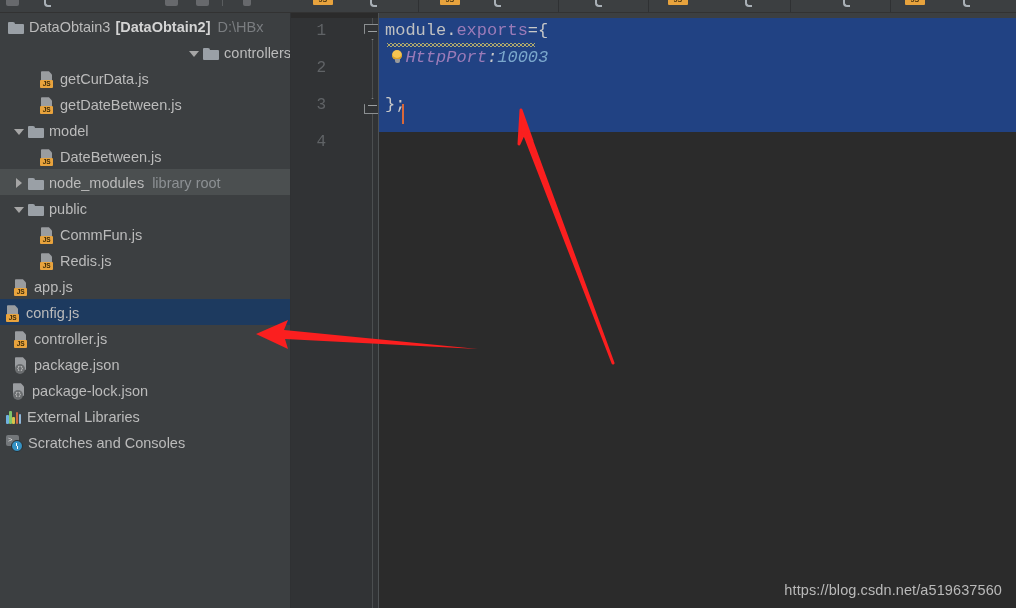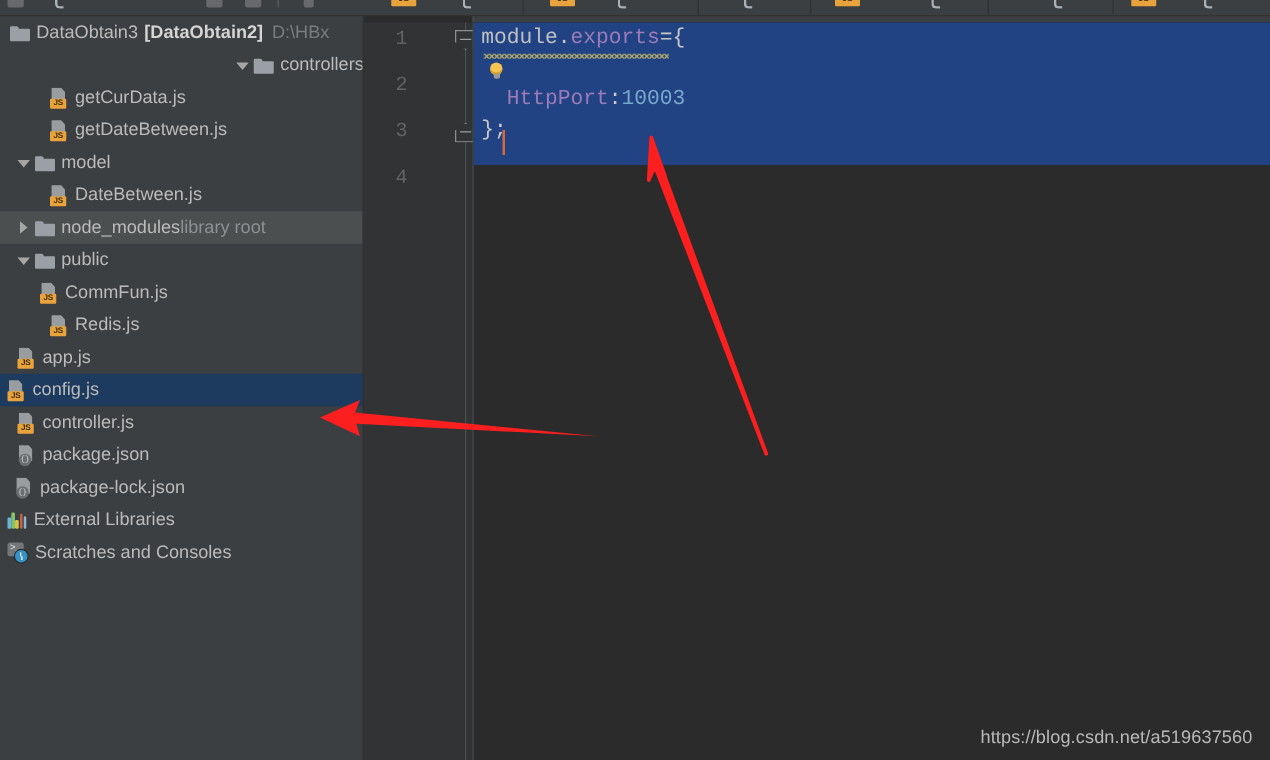--- a/index.html
+++ b/index.html
@@ -444,23 +444,23 @@
     <div class="tree-row" style="padding-left:8px;">
       <span class="ic ic-folder"></span><span class="lbl">DataObtain3</span><span class="lbl lbl-bold" style="margin-left:5px;">[DataObtain2]</span><span class="lbl lbl-dim" style="margin-left:7px;">D:\HBx</span>
     </div>
 
     <div id="tree-body">
         <div class="tree-row" style="padding-left: 14px; text-align: right;"><span class="twisty open"></span><span class="ic ic-folder"></span><span class="lbl">controllers</span></div>
         <div class="tree-row" style="padding-left: 40px;"><span class="ic ic-js"><span class="badge">JS</span></span><span class="lbl">getCurData.js</span></div>
         <div class="tree-row" style="padding-left: 40px;"><span class="ic ic-js"><span class="badge">JS</span></span><span class="lbl">getDateBetween.js</span></div>
         <div class="tree-row" style="padding-left: 14px;"><span class="twisty open"></span><span class="ic ic-folder"></span><span class="lbl">model</span></div>
         <div class="tree-row" style="padding-left: 40px;"><span class="ic ic-js"><span class="badge">JS</span></span><span class="lbl">DateBetween.js</span></div>
-        <div class="tree-row hovered" style="padding-left: 14px;"><span class="twisty closed"></span><span class="ic ic-folder"></span><span class="lbl">node_modules</span><span class="lbl lbl-hint" style="">library root</span></div>
+        <div class="tree-row hovered" style="padding-left: 14px;"><span class="twisty closed"></span><span class="ic ic-folder"></span><span class="lbl">node_modules</span><span class="lbl lbl-hint" style="margin-left: 8px;">library root</span></div>
         <div class="tree-row" style="padding-left: 14px;"><span class="twisty open"></span><span class="ic ic-folder"></span><span class="lbl">public</span></div>
-        <div class="tree-row" style="padding-left: 32px;"><span class="ic ic-js"><span class="badge">JS</span></span><span class="lbl">CommFun.js</span></div>
+        <div class="tree-row" style="padding-left: 40px;"><span class="ic ic-js"><span class="badge">JS</span></span><span class="lbl">CommFun.js</span></div>
         <div class="tree-row" style="padding-left: 40px;"><span class="ic ic-js"><span class="badge">JS</span></span><span class="lbl">Redis.js</span></div>
         <div class="tree-row" style="padding-left: 14px;"><span class="ic ic-js"><span class="badge">JS</span></span><span class="lbl">app.js</span></div>
         <div class="tree-row selected" style="padding-left: 6px;"><span class="ic ic-js"><span class="badge">JS</span></span><span class="lbl">config.js</span></div>
         <div class="tree-row" style="padding-left: 14px;"><span class="ic ic-js"><span class="badge">JS</span></span><span class="lbl">controller.js</span></div>
         <div class="tree-row" style="padding-left: 14px;"><span class="ic ic-json"><span class="curly" style="font-size: 6px;">{}</span></span><span class="lbl">package.json</span></div>
         <div class="tree-row" style="padding-left: 12px;"><span class="ic ic-json"><span class="curly" style="font-size: 6px;">{}</span></span><span class="lbl">package-lock.json</span></div>
         <div class="tree-row" style="padding-left: 6px;"><span class="ic ic-libs"><i style="background: rgb(111, 178, 224); height: 9px; left: 0px;"></i><i style="background: rgb(126, 196, 106); height: 13px; left: 3.2px;"></i><i style="background: rgb(214, 194, 75); height: 7px; left: 6.4px;"></i><i style="background: rgb(201, 100, 63); height: 12px; left: 9.6px;"></i><i style="background: rgb(143, 182, 216); height: 10px; left: 12.8px;"></i></span><span class="lbl">External Libraries</span></div>
         <div class="tree-row" style="padding-left: 6px;"><span class="ic ic-scratch"><span class="clock"></span></span><span class="lbl">Scratches and Consoles</span></div>
       </div>
 
@@ -485,21 +485,21 @@
     </div>
     <div class="gutter-divider"></div>
 
     <div class="code-area">
 
       <div class="sel-band" style="top:0px; height:114px;"></div>
 
       <div class="code-line" style="top:3px;"><span class="tok-plain">module</span><span class="tok-punc">.</span><span class="tok-prop">exports</span><span class="tok-punc">={</span></div>
       <div class="squiggle" style="left:8px; top:25px; width:148px;"></div>
       <div class="bulb" style="left:12px; top:32px;"></div>
-      <div class="code-line" style="top:52px;"><span class="tok-prop">  HttpPort</span><span class="tok-punc">:</span><span class="tok-num">10003</span></div>
+      <div class="code-line" style="top:30px;font-style:italic;"><span class="tok-prop">  HttpPort</span><span class="tok-punc">:</span><span class="tok-num">10003</span></div>
       <div class="code-line" style="top:77px;"><span class="tok-punc">}</span><span class="tok-punc">;</span></div>
       <div class="caret" style="left:23px; top:86px;"></div>
       <div class="code-line" style="top:114px;"></div>
     </div>
   </div>
 
   <svg class="arrows" width="1016" height="608" viewBox="0 0 1016 608">
 
     <g>
       <polygon points="256,334 288,320 284,330 478,349 285,339 288,349" fill="#fb1f1f"></polygon>

